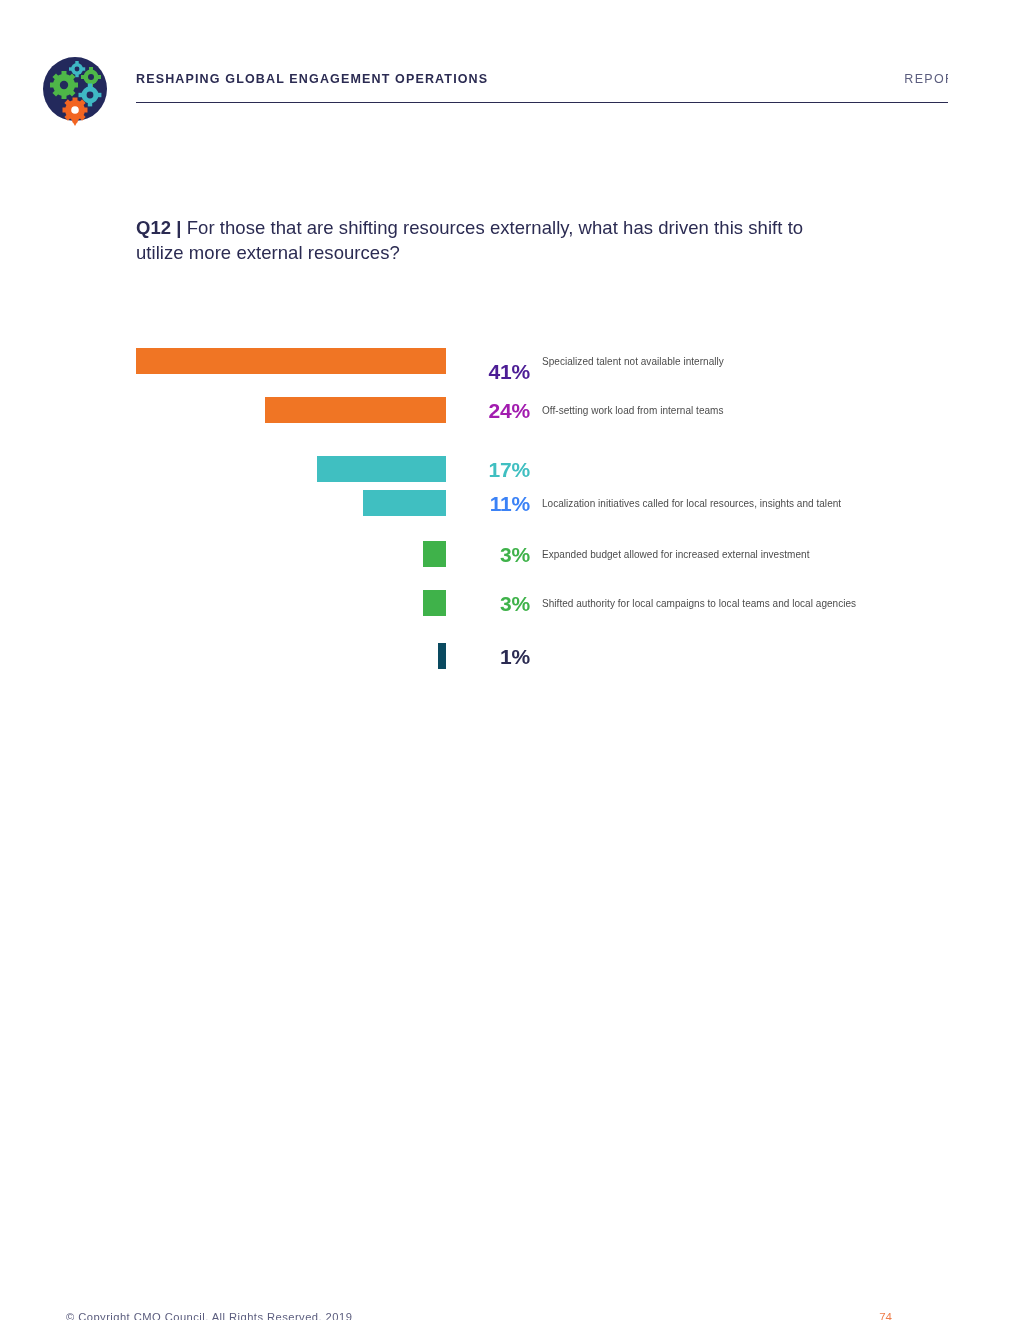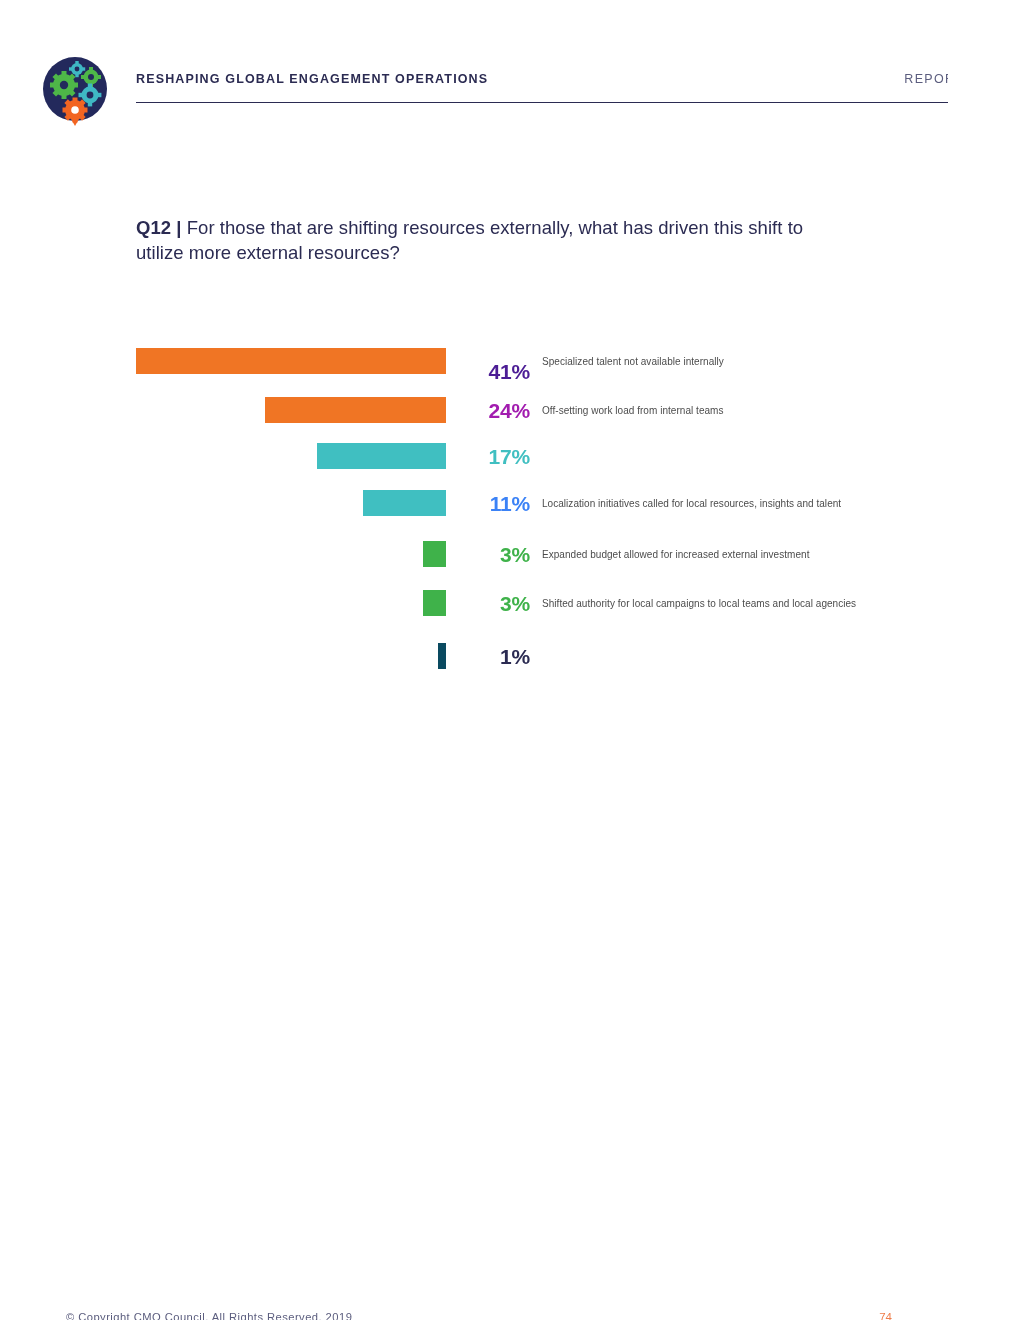--- a/index.html
+++ b/index.html
@@ -209,21 +209,21 @@
         <div class="pct" style="color: #4c1d95; top: 16px;">41%</div>
         <div class="lbl" style="top: 9px;">Specialized talent not available internally</div>
       </div>
       <div class="row" style="position: absolute; top: 54px; height: 45px;">
         <div class="bar-track">
           <div class="bar" style="width: 181px; background: rgb(240, 117, 36); top: 4px;"></div>
         </div>
         <div class="pct" style="color: #a21caf; top: 6px;">24%</div>
         <div class="lbl" style="top: 9px;">Off-setting work load from internal teams</div>
       </div>
-      <div class="row" style="position: absolute; top: 100px; height: 48px;">
+      <div class="row" style="position: absolute; top: 113px; height: 48px;">
         <div class="bar-track">
           <div class="bar" style="width: 129px; background: rgb(64, 191, 193); top: 4px;"></div>
         </div>
         <div class="pct" style="color: rgb(64, 191, 193); top: 6px;">17%</div>
       </div>
       <div class="row" style="position: absolute; top: 147px; height: 51px;">
         <div class="bar-track">
           <div class="bar" style="width: 83px; background: rgb(64, 191, 193); top: 4px;"></div>
         </div>
         <div class="pct" style="color: #3b82f6; top: 6px;">11%</div>

